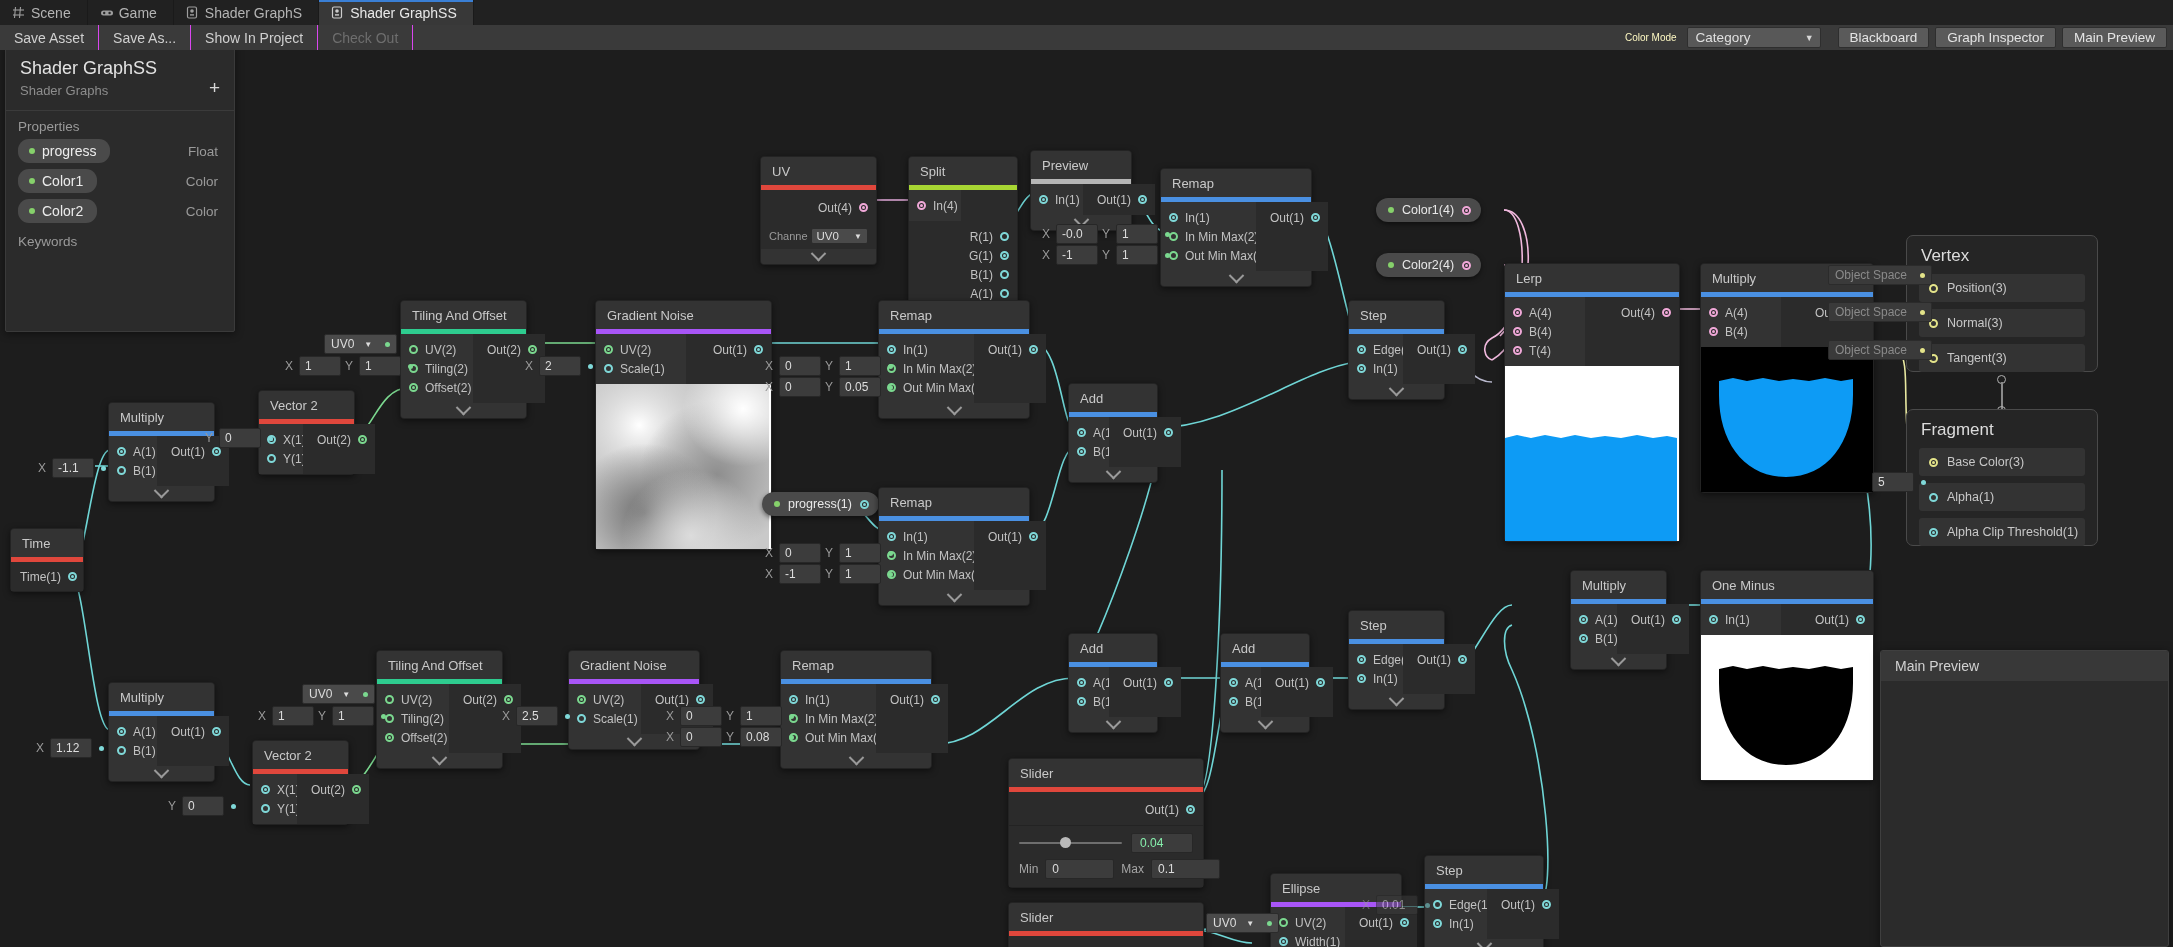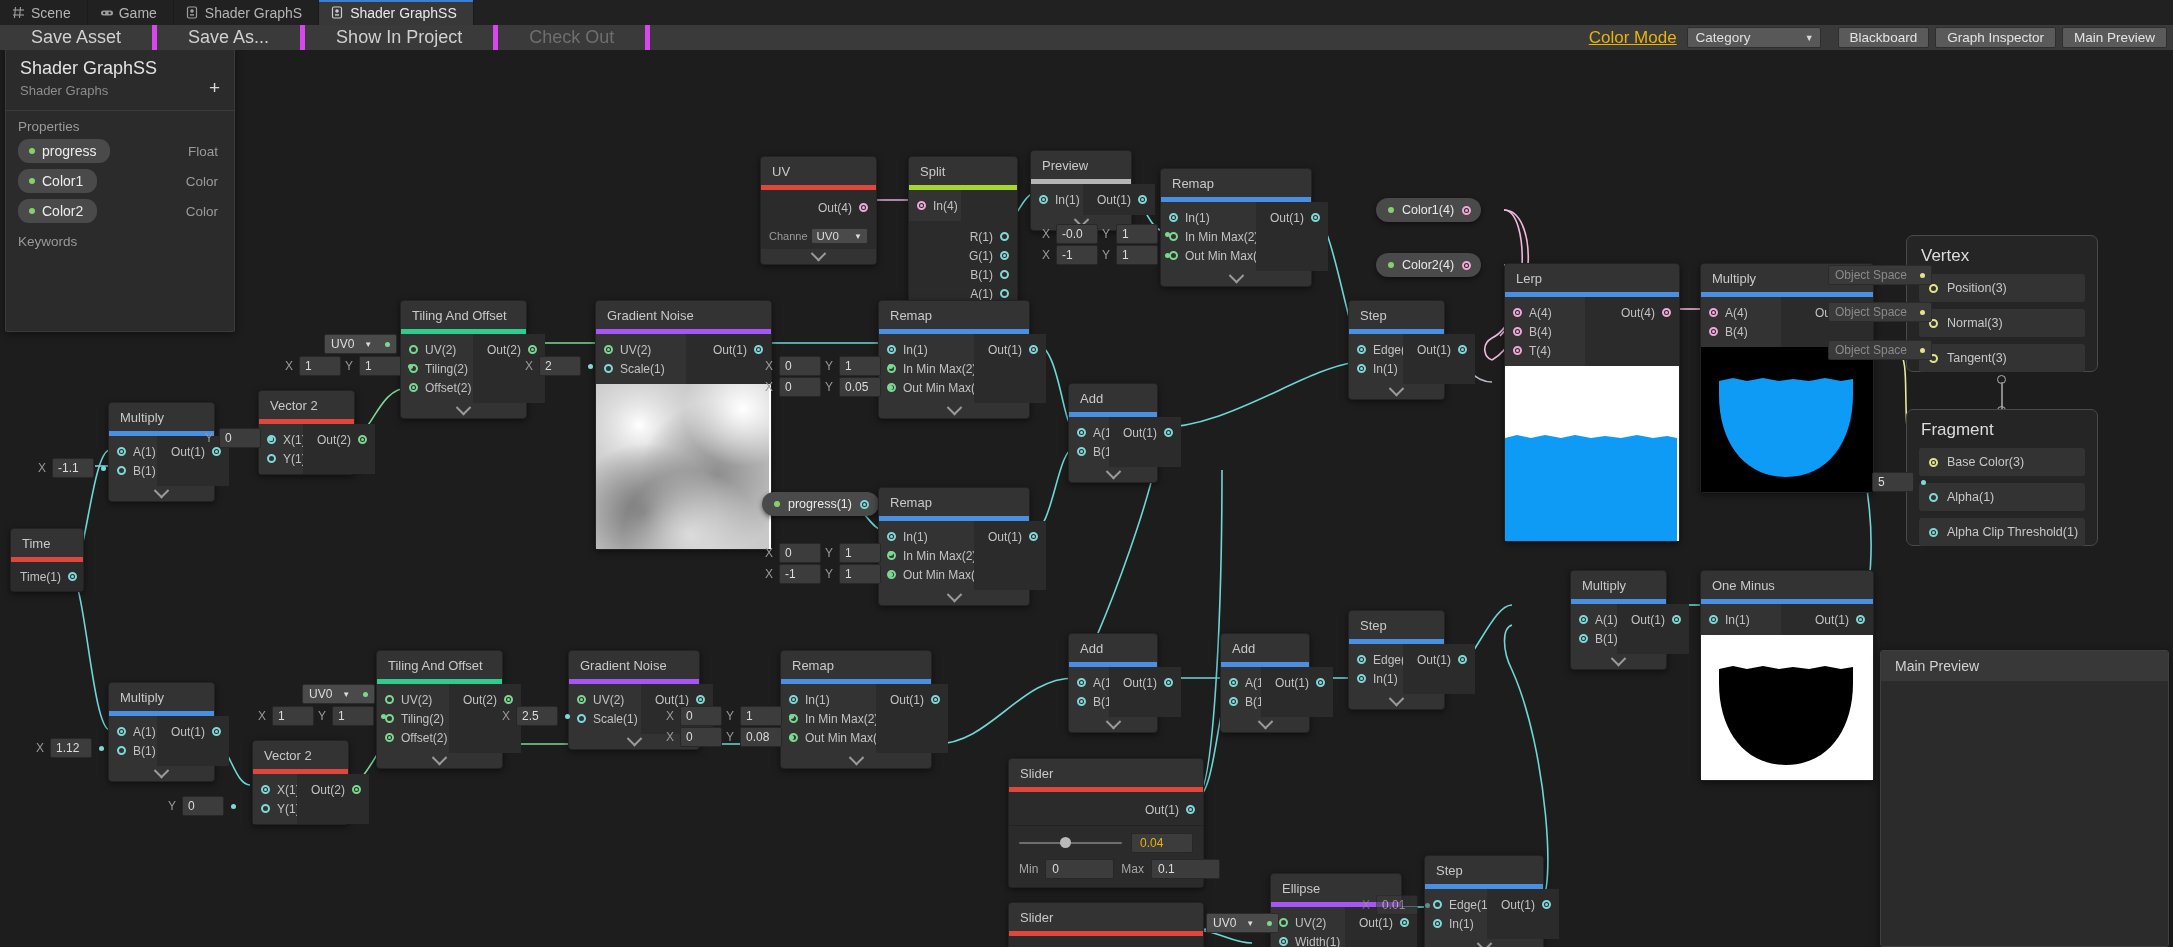--- a/index.html
+++ b/index.html
@@ -13,25 +13,25 @@
        background:#212121;border-right:1px solid #1a1a1a;}
   .tab.active{background:#383838;color:#e8e8e8;}
   .tab .ti{display:inline-block;width:13px;height:13px;opacity:.85;}
   .tab.active::before{content:"";position:absolute;}
   .tabstrip .tab.active{position:relative;}
   .tabstrip .tab.active::after{content:"";position:absolute;left:0;right:0;top:0;height:2px;background:#3a7fd5;}
 
   
   .toolbar{position:absolute;left:0;top:25px;width:2173px;height:25px;background:#3a3a3a;
            border-bottom:1px solid #232323;display:flex;align-items:center;}
-  .tbtn{height:25px;display:flex;align-items:center;padding:0 31px;font-size:18px;color:#d0d0d0;
-        border-right:5px solid #d946ef;}
+  .tbtn{height:25px;display:flex;align-items:center;padding:0 14px;font-size:14px;color:#d0d0d0;
+        border-right:1px solid #d946ef;}
   .tbtn.dis{color:#6e6e6e;}
   .tb-right{position:absolute;right:0;top:0;height:25px;display:flex;align-items:center;}
-  .tb-lbl{font-size:17px;color:#eab308;padding:0 10px;text-decoration:underline;}
+  .tb-lbl{font-size:10px;color:#fef9c3;padding:0 10px;}
   .tb-dd{height:19px;min-width:118px;background:#585858;border:1px solid #2e2e2e;border-radius:2px;
          display:flex;align-items:center;justify-content:space-between;padding:0 6px 0 8px;
          font-size:13.5px;color:#e0e0e0;margin-right:17px;}
   .tb-dd .car{font-size:9px;color:#d8d8d8;}
   .tb-tog{height:19px;background:#5a5a5a;border:1px solid #2e2e2e;border-radius:2px;padding:0 11px;
           display:flex;align-items:center;font-size:13.5px;color:#e4e4e4;margin-right:6px;}
 
   
   .canvas{position:absolute;left:0;top:50px;width:2173px;height:897px;background:#1d1d1d;overflow:hidden;}
   svg.wires{position:absolute;left:0;top:0;width:2173px;height:897px;pointer-events:none;}
@@ -100,21 +100,21 @@
   .m-title{font-size:17px;color:#dcdcdc;padding:10px 0 8px 14px;}
   .m-row{background:#333333;margin:0 12px 7px 12px;border-radius:3px;height:28px;
          display:flex;align-items:center;gap:9px;padding-left:10px;font-size:12.5px;color:#c8c8c8;}
   .stacklink{position:absolute;width:2px;background:#8a8a8a;}
   .stackcirc{position:absolute;width:9px;height:9px;border-radius:50%;border:1.5px solid #b0b0b0;box-sizing:border-box;}
 
   
   .srow{display:flex;align-items:center;gap:9px;padding:7px 10px 3px 10px;}
   .strack{flex:1;height:2px;background:#6e6e6e;border-radius:1px;position:relative;}
   .sknob{position:absolute;top:-5px;width:11px;height:11px;border-radius:50%;background:#b9b9b9;}
-  .sval{background:#3c3c3c;border:1px solid #272727;border-radius:2px;color:#eab308;font-size:12px;
+  .sval{background:#3c3c3c;border:1px solid #272727;border-radius:2px;color:#86efac;font-size:12px;
         padding:2px 8px;min-width:44px;text-align:left;}
   .mmrow{display:flex;align-items:center;gap:7px;padding:3px 10px 8px 10px;font-size:12px;color:#a6a6a6;}
   .mmbox{background:#3c3c3c;border:1px solid #272727;border-radius:2px;color:#ddd;font-size:12px;
          padding:2px 6px;min-width:55px;}
 
   
   .mainprev{position:absolute;background:#2b2b2b;border:1px solid #3f3f3f;border-radius:3px;
             box-shadow:0 2px 10px rgba(0,0,0,.5);}
   .mp-head{height:30px;background:#383838;display:flex;align-items:center;padding-left:14px;
            font-size:14px;color:#d2d2d2;border-radius:2px 2px 0 0;}

